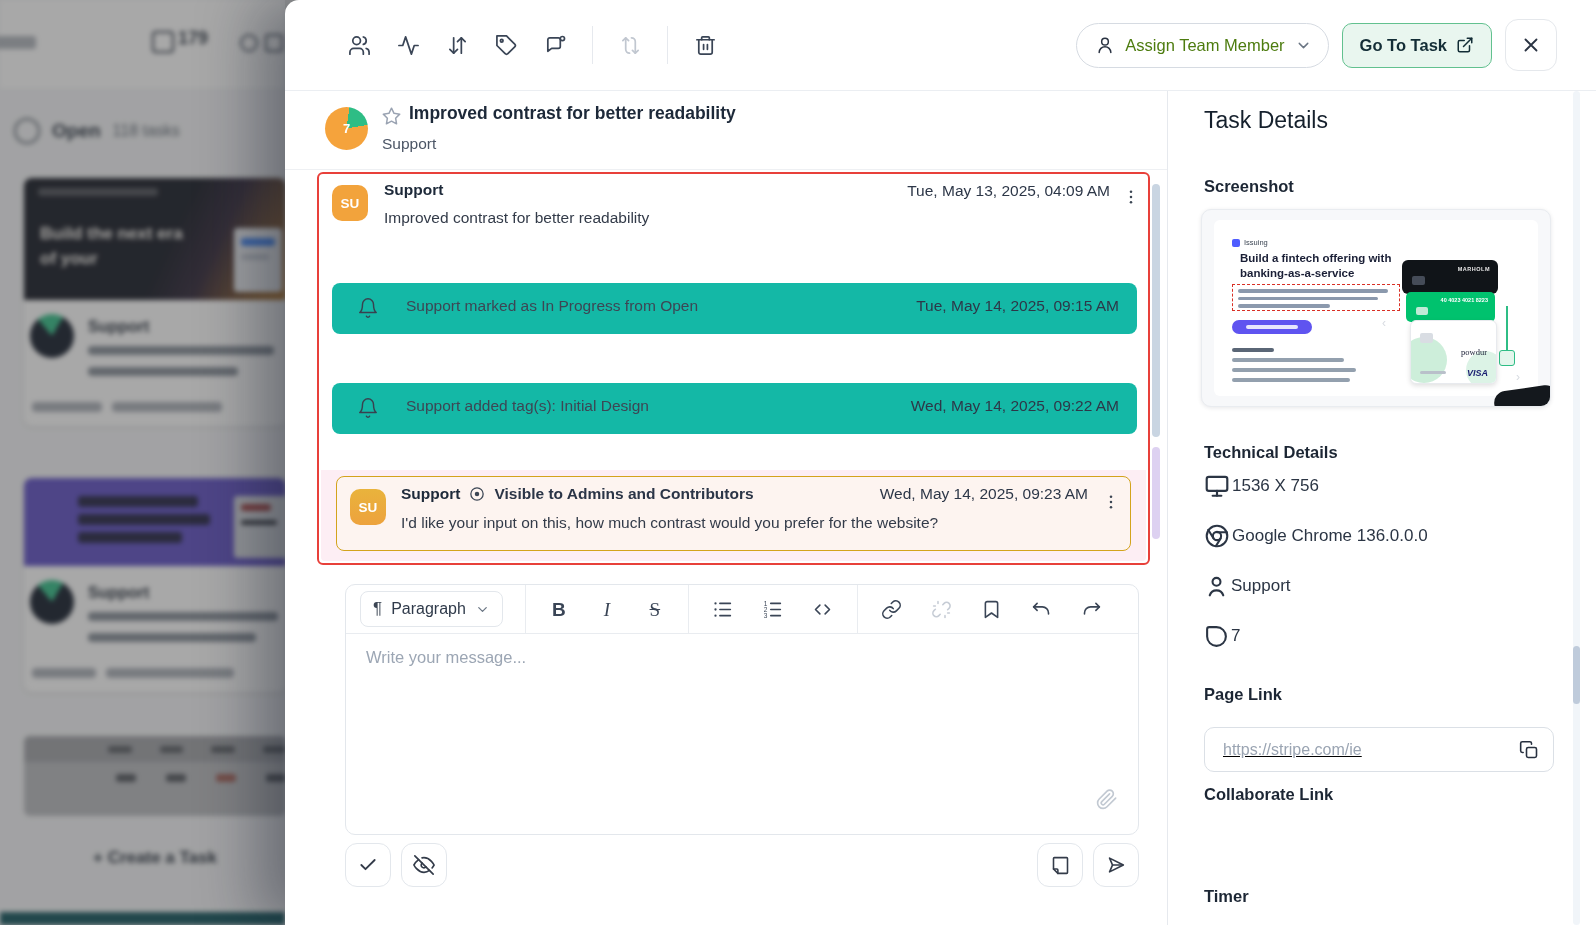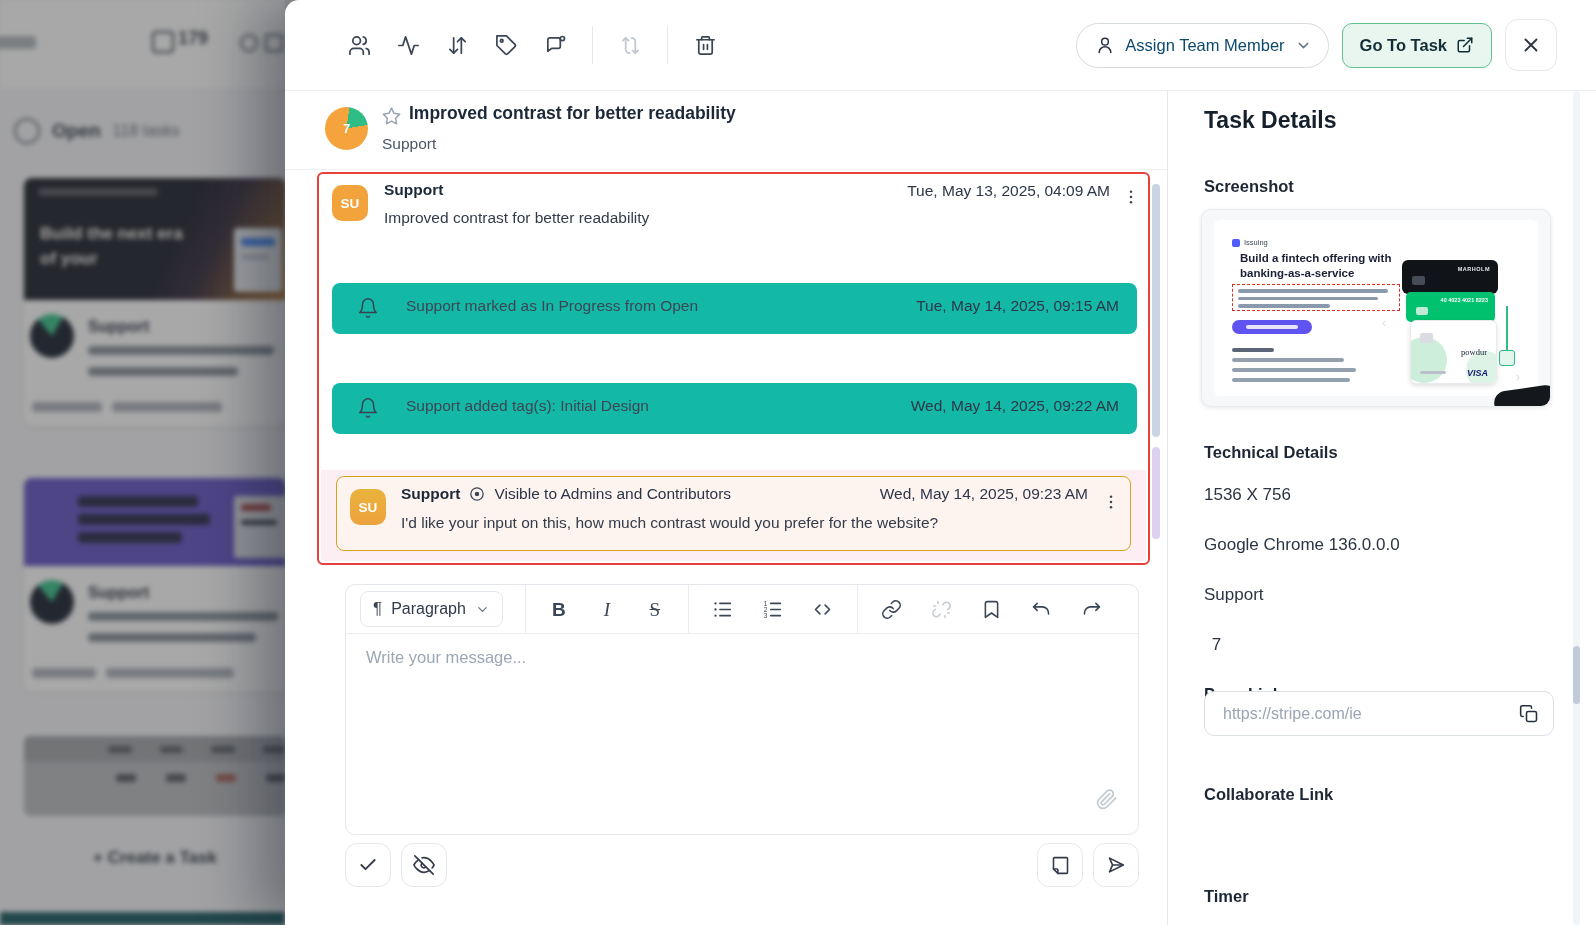--- a/index.html
+++ b/index.html
@@ -48,21 +48,21 @@
   .bd-bottom{position:absolute;left:0;top:912px;width:285px;height:13px;background:#0b4f58;}
   .bd-overlay{position:absolute;inset:0;background:rgba(62,62,62,0.45);}
 
   
   .modal{position:absolute;left:285px;top:0;width:1311px;height:925px;background:#ffffff;border-radius:14px 0 0 0;box-shadow:-28px 0 60px rgba(16,24,40,.38);}
   .mhead{position:absolute;left:0;top:0;width:1311px;height:91px;border-bottom:1px solid #ebeef2;display:flex;align-items:center;padding:0 39px 0 62px;box-sizing:border-box;}
   .tool-ic{width:24px;height:24px;display:grid;place-items:center;cursor:pointer;background:none;border:none;padding:0;}
   .tools{display:flex;align-items:center;gap:25px;align-self:stretch;}
   .vsep{width:1px;align-self:stretch;margin:26px 0;background:#e6e9ee;}
   .hd-right{margin-left:auto;display:flex;align-items:center;gap:13px;}
-  .assign-pill{display:flex;align-items:center;gap:10px;height:45px;padding:0 16px 0 18px;border:1px solid #d6dbe2;border-radius:23px;background:#fff;font-size:16.5px;color:#0c4a6e;cursor:pointer;}
+  .assign-pill{display:flex;align-items:center;gap:10px;height:45px;padding:0 16px 0 18px;border:1px solid #d6dbe2;border-radius:23px;background:#fff;font-size:16.5px;color:#4d7c0f;cursor:pointer;}
   .gotask{display:flex;align-items:center;gap:9px;height:45px;padding:0 17px;border:1.5px solid #62c18f;border-radius:10px;background:#e9f6ef;font-size:16.5px;font-weight:700;color:#132d36;cursor:pointer;}
   .xbtn{width:52px;height:52px;border:1px solid #e5e8ec;border-radius:13px;background:#fff;display:grid;place-items:center;cursor:pointer;}
 
   .main{position:absolute;left:0;top:91px;width:882px;height:834px;}
   .task-head{position:absolute;left:0;top:0;width:882px;height:78px;border-bottom:1px solid #eef0f3;}
   .tavatar{position:absolute;left:40px;top:16px;width:43px;height:43px;border-radius:50%;background:conic-gradient(from 8deg,#2ebd85 0 72deg,#f5a33c 72deg 360deg);display:grid;place-items:center;color:#fff;font-size:13px;font-weight:700;}
   .t-star{position:absolute;left:96px;top:15px;}
   .t-title{position:absolute;left:124px;top:12px;font-size:17.5px;font-weight:700;color:#1d2939;}
   .t-sub{position:absolute;left:97px;top:44px;font-size:15.5px;color:#4b5565;}
 
@@ -75,21 +75,21 @@
   .c1-kebab{position:absolute;right:6px;top:12px;background:none;border:none;cursor:pointer;padding:2px;}
   .event{position:absolute;left:13px;width:805px;height:51px;background:#14b8a6;border-radius:8px;}
   .ev-bell{position:absolute;left:25px;top:14px;}
   .ev-text{position:absolute;left:74px;top:14px;font-size:15.5px;color:#3d4654;}
   .ev-time{position:absolute;right:18px;top:14px;font-size:15.5px;color:#2d3748;}
   .pinkzone{position:absolute;left:2px;right:2px;top:296px;height:91px;background:#fdeef4;border-radius:0 0 4px 4px;}
   .hl{position:absolute;left:15px;right:15px;top:6px;height:75px;background:#fdf4f0;border:1.5px solid #d3a31c;border-radius:8px;box-sizing:border-box;}
   .hl-av{position:absolute;left:13px;top:12px;background:linear-gradient(180deg,#e9b33c,#eda23d);}
   .hl-row{position:absolute;left:64px;top:8px;display:flex;align-items:center;gap:8px;}
   .hl-name{font-size:15.5px;font-weight:700;color:#1d2939;}
-  .hl-vis{font-size:15.5px;font-weight:400;color:#2b3547;}
+  .hl-vis{font-size:15.5px;font-weight:700;color:#2b3547;}
   .hl-text{position:absolute;left:64px;top:37px;font-size:15.5px;color:#333b49;}
   .hl-time{position:absolute;right:42px;top:8px;font-size:15.5px;color:#2d3748;}
   .hl-kebab{position:absolute;right:8px;top:14px;background:none;border:none;cursor:pointer;padding:2px;}
 
   .editor{position:absolute;left:60px;top:493px;width:794px;height:251px;border:1px solid #e3e7ec;border-radius:10px;box-sizing:border-box;background:#fff;}
   .etoolbar{display:flex;align-items:center;gap:26px;height:48px;border-bottom:1px solid #e9ecf0;padding:0 0 0 14px;}
   .esep{width:1px;align-self:stretch;background:#e9ecf0;margin:0 -4px;}
   .para-pill{display:flex;align-items:center;gap:9px;height:36px;padding:0 12px;border:1px solid #e3e7ec;border-radius:8px;background:#fff;cursor:pointer;}
   .pilcrow{font-size:17px;color:#3c4654;}
   .para-label{font-size:16px;color:#2f3a4a;}
@@ -104,21 +104,21 @@
 
   .actions{position:absolute;left:60px;top:752px;width:794px;display:flex;align-items:center;gap:10px;}
   .act-btn{width:46px;height:44px;border:1px solid #e3e7ec;border-radius:12px;background:#fff;display:grid;place-items:center;cursor:pointer;}
   .act-spacer{flex:1;}
 
   .scroll-thumb{position:absolute;left:867px;top:184px;width:8px;height:253px;background:#c9d5e2;border-radius:4px;}
   .scroll-mark{position:absolute;left:867px;top:447px;width:8px;height:92px;background:#ddd1f1;border-radius:4px;}
 
   
   .sidebar{position:absolute;left:882px;top:91px;width:429px;height:834px;border-left:1px solid #e6e9ee;background:#fff;}
-  .sb-title{position:absolute;left:36px;top:16px;font-size:23px;font-weight:700;color:#15202c;}
+  .sb-title{position:absolute;left:36px;top:16px;font-size:23px;font-weight:400;color:#15202c;}
   .sb-label{position:absolute;left:36px;font-size:16.5px;font-weight:800;color:#1c2634;}
   .shot{position:absolute;left:33px;top:118px;width:348px;height:196px;background:#f7f8fa;border:1px solid #e9ecf0;border-radius:10px;box-shadow:0 1px 4px rgba(16,24,40,.10);overflow:hidden;cursor:pointer;}
   .shot-panel{position:absolute;left:12px;top:10px;width:324px;height:176px;background:#ffffff;border-radius:6px;}
   .sp-badge{position:absolute;left:18px;top:18px;display:flex;align-items:center;gap:4px;filter:blur(.3px);}
   .sp-badge i{width:8px;height:8px;border-radius:2px;background:#4f5dff;}
   .sp-badge span{font-size:7.5px;color:#3c4654;}
   .sp-heading{position:absolute;left:18px;top:31px;width:162px;font-size:11.5px;line-height:1.3;font-weight:800;color:#1a1f36;margin-left:8px;}
   .sp-dashed{position:absolute;left:18px;top:64px;width:168px;height:27px;border:1px dashed #d93025;box-sizing:border-box;padding:4px 5px;}
   .sp-dashed i{display:block;height:3.5px;border-radius:2px;background:#8b99ad;margin-bottom:4px;filter:blur(.4px);}
   .sp-pill{position:absolute;left:18px;top:100px;width:80px;height:14px;border-radius:8px;background:#5f54f0;}
@@ -136,21 +136,21 @@
   .card-white .blob1{position:absolute;left:-10px;top:16px;width:46px;height:46px;border-radius:50%;background:#cdeeda;}
   .card-white .blob2{position:absolute;right:-8px;top:30px;width:38px;height:38px;border-radius:50%;background:#dcf3e6;}
   .card-white i{position:absolute;left:9px;top:12px;width:13px;height:10px;background:#d9dde3;border-radius:2px;}
   .cw-brand{position:absolute;right:9px;top:26px;font-size:8.5px;color:#1a1f36;font-family:"Liberation Serif",serif;}
   .cw-visa{position:absolute;right:8px;bottom:5px;font-size:9px;font-weight:800;font-style:italic;color:#1a1f71;}
   .cw-bar{position:absolute;left:9px;bottom:9px;width:26px;height:3px;background:#b9c0ca;border-radius:2px;filter:blur(.3px);}
   .connector{position:absolute;left:292px;top:86px;width:2px;height:44px;background:#2ebd85;}
   .conn-box{position:absolute;left:285px;top:130px;width:14px;height:14px;background:#e3f6ec;border:1px solid #2ebd85;border-radius:3px;}
   .ghost{position:absolute;color:#d7dbe1;font-size:12px;}
   .dark-corner{position:absolute;right:-8px;bottom:-6px;width:64px;height:24px;background:#14181d;border-radius:12px;transform:rotate(-8deg);}
-  .tech-row{position:absolute;left:36px;display:flex;align-items:center;gap:14px;height:30px;flex-direction:column;}
+  .tech-row{position:absolute;left:36px;display:flex;align-items:center;gap:2px;height:30px;}
   .tech-row span{font-size:17px;color:#2b3544;}
   .link-input{position:absolute;left:36px;width:350px;height:45px;border:1px solid #dbe0e6;border-radius:10px;box-sizing:border-box;display:flex;align-items:center;padding:0 14px 0 16px;gap:10px;background:#fff;}
   .link-input input{flex:1;border:none;outline:none;font-size:16px;color:#333;background:transparent;font-family:"Liberation Sans",sans-serif;min-width:0;}
   .link-input input::placeholder{color:#9aa4b2;}
   .copy-btn{background:none;border:none;padding:0;cursor:pointer;}
   .sb-scroll{position:absolute;left:405px;top:0;width:7px;height:834px;background:#f1f5f9;border-radius:4px;}
   .sb-scroll i{position:absolute;left:0;top:555px;width:7px;height:58px;background:#bfcbdb;border-radius:4px;display:block;}
 </style>
 </head>
 <body>
@@ -586,21 +586,21 @@
         <span>Support</span>
       </div>
       <div class="tech-row" style="top:530px;">
         <svg width="25" height="25" viewBox="0 0 24 24" fill="none" stroke="#2b3544" stroke-width="2" stroke-linejoin="round">
             <path d="M12 3a9 9 0 0 1 9 9 9 9 0 0 1-9 9 9 9 0 0 1-9-9V5a2 2 0 0 1 2-2z"></path>
           </svg>
         <span>7</span>
       </div>
 
       <div class="sb-label" style="top:594px;">Page Link</div>
-      <div class="link-input" style="top:600px;">
+      <div class="link-input" style="top:636px;text-decoration:underline;">
         <input type="text" readonly="" placeholder="https://stripe.com/ie" style="">
         <button class="copy-btn">
           <svg width="20" height="20" viewBox="0 0 24 24" fill="none" stroke="#27303f" stroke-width="1.9" stroke-linecap="round" stroke-linejoin="round">
               <rect x="9" y="9" width="12" height="12" rx="2"></rect>
               <path d="M5 15H4a2 2 0 0 1-2-2V4a2 2 0 0 1 2-2h9a2 2 0 0 1 2 2v1"></path>
             </svg>
         </button>
       </div>
 
       <div class="sb-label" style="top:694px;">Collaborate Link</div>

